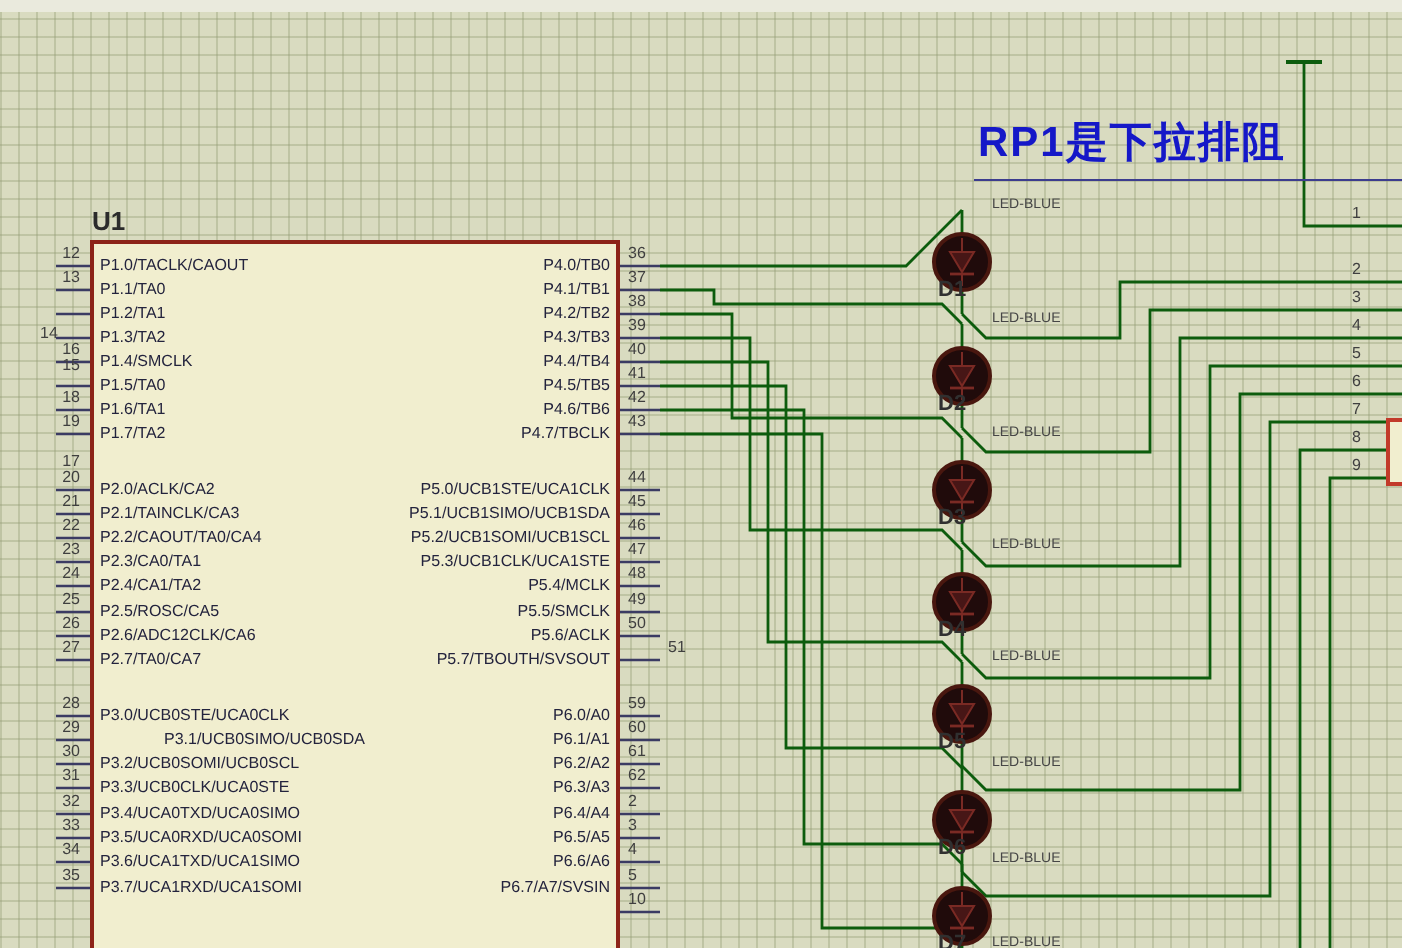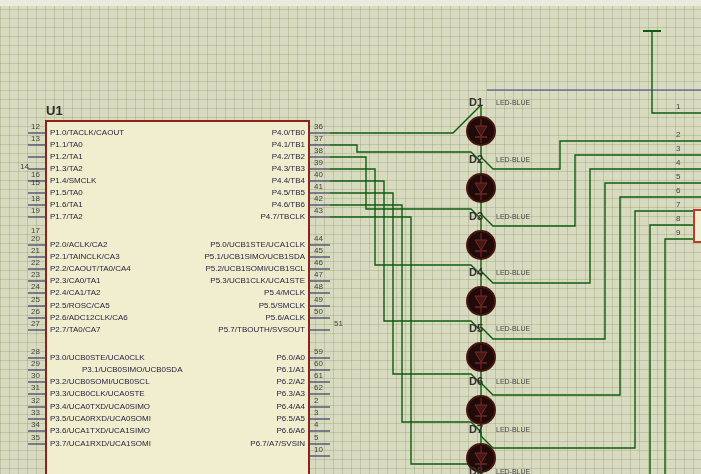--- a/index.html
+++ b/index.html
@@ -11,21 +11,21 @@
       linear-gradient(90deg, rgba(150,158,118,0.38) 1px, transparent 1px);
     background-size:9px 9px;
     font-family:"Liberation Sans", sans-serif;
   }
   .top-strip{position:absolute;left:0;top:0;width:701px;height:6px;background:#eaeadd;}
   .chip{position:absolute;left:45px;top:120px;width:265px;height:368px;box-sizing:border-box;
         border:2px solid #8c2318;background:#f1eecf;}
   .chip-ref{position:absolute;left:46px;top:103px;font-size:13px;font-weight:600;color:#2b2b2b;}
   .pin-num{position:absolute;font-size:8px;line-height:8px;color:#3f3f3f;}
   .pin-label{position:absolute;font-size:8px;line-height:8px;color:#23233d;white-space:nowrap;}
-  .led-ref{position:absolute;font-size:11px;line-height:11px;font-weight:bold;color:#303030;}
+  .led-ref{position:absolute;font-size:11px;line-height:11px;font-weight:bold;color:#303030;margin-top:43px;}
   .led-part{position:absolute;font-size:7px;line-height:7px;color:#464646;}
   .rp-num{position:absolute;font-size:8px;line-height:8px;color:#3f3f3f;width:16px;}
   .annotation{position:absolute;left:489px;top:59px;font-size:21px;line-height:26px;
               font-weight:bold;letter-spacing:1px;white-space:nowrap;}
   .rp1-body{position:absolute;left:693px;top:209px;width:14px;height:34px;box-sizing:border-box;
             border:2px solid #c23a2a;background:#f1eecf;}
   #wires-svg{position:absolute;left:0;top:0;pointer-events:none;}
 </style>
 </head>
 <body>
@@ -176,20 +176,21 @@
         <line x1="481" y1="514" x2="481" y2="526" stroke="#0d5c0d" stroke-width="1.4"></line>
         <circle cx="481" cy="500" r="14" fill="#200b0b" stroke="#49170f" stroke-width="2"></circle>
         <line x1="481" y1="488" x2="481" y2="495" stroke="#7a2a24" stroke-width="1"></line>
         <polygon points="475,495 487,495 481,505" fill="#471616" stroke="#7a2a24" stroke-width="1"></polygon>
         <line x1="475" y1="506" x2="487" y2="506" stroke="#7a2a24" stroke-width="1.4"></line>
         <line x1="481" y1="506" x2="481" y2="512" stroke="#7a2a24" stroke-width="1"></line>
       </g>
     </svg>
 
   <div class="rp1-body"></div>
+  <div class="annotation" style="color: rgb(21, 24, 200);">RP1是下拉排阻</div>
 <div class="pin-num" style="position: absolute; left: 20px; top: 123px; width: 20px; text-align: right;">12</div>
     <div class="pin-label" style="position: absolute; left: 50px; top: 129px;">P1.0/TACLK/CAOUT</div>
     <div class="pin-num" style="position: absolute; left: 20px; top: 135px; width: 20px; text-align: right;">13</div>
     <div class="pin-label" style="position: absolute; left: 50px; top: 141px;">P1.1/TA0</div>
     <div class="pin-num" style="position: absolute; left: 20px; top: 163px; width: 20px; text-align: left;">14</div>
     <div class="pin-label" style="position: absolute; left: 50px; top: 153px;">P1.2/TA1</div>
     <div class="pin-num" style="position: absolute; left: 20px; top: 159px; width: 20px; text-align: right; margin-top: 20px;">15</div>
     <div class="pin-label" style="position: absolute; left: 50px; top: 165px;">P1.3/TA2</div>
     <div class="pin-num" style="position: absolute; left: 20px; top: 171px; width: 20px; text-align: right;">16</div>
     <div class="pin-label" style="position: absolute; left: 50px; top: 177px;">P1.4/SMCLK</div>

